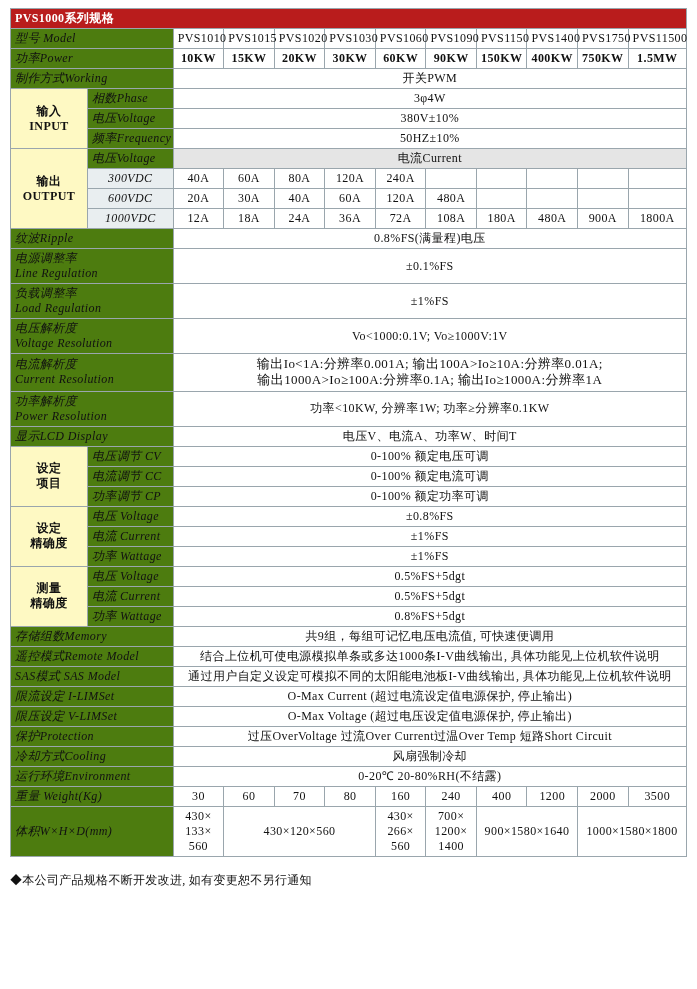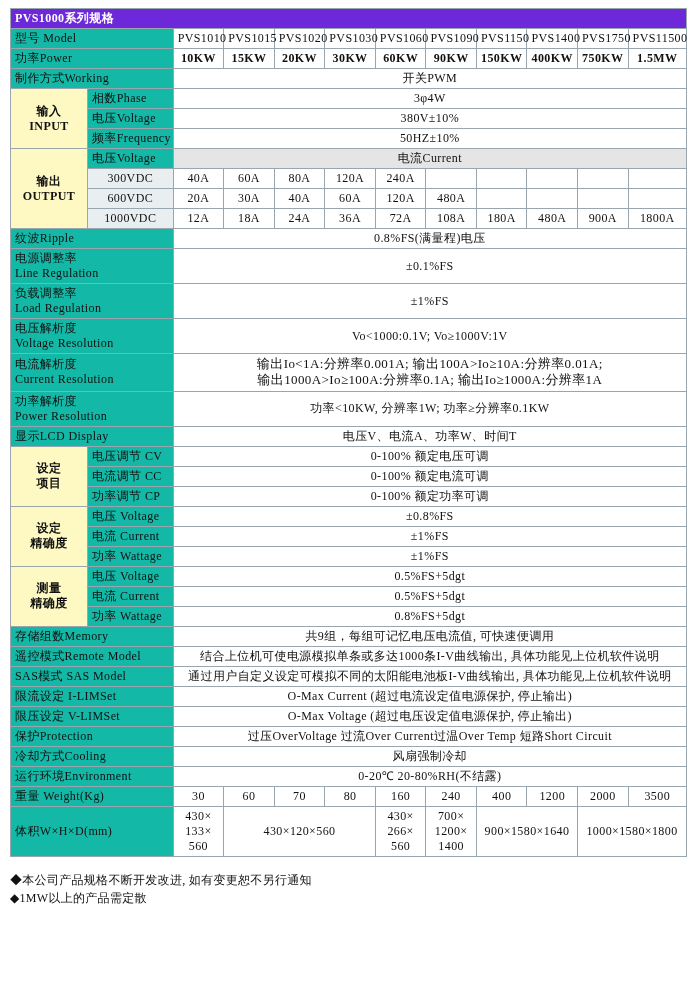--- a/index.html
+++ b/index.html
@@ -22,38 +22,40 @@
   }
   table.spec td{
     border:1px solid #9aa6ad;
     padding:2px 4px;
     vertical-align:middle;
     line-height:1.25;
     font-size:12px;
     letter-spacing:0.4px;
   }
   .title-row td{
-    background:#6d28d9;
+    background:#b91c1c;
     color:#ffffff;
     font-size:16px;
     font-weight:bold;
     letter-spacing:1px;
     padding:4px 6px;
     border:1px solid #0f9a8a;
   }
   .lbl{
-    background:#14b8a6;
+    background:#4d7c0f;
     text-align:left;
     padding-left:6px;
     white-space:nowrap;
+    font-style:italic;
   }
   .lbl-c{
     background:#e9eef0;
     text-align:center;
     font-weight:normal;
+    font-style:italic;
   }
   .grp{
     background:#fef9c3;
     text-align:center;
     font-weight:bold;
     letter-spacing:0.5px;
   }
   .val{background:#ffffff;text-align:center;}
   .b{font-weight:bold;}
   .sm{font-size:13px;}
@@ -366,16 +368,15 @@
       <div>1400</div>
     </td>
     <td class="val xsm" colspan="2">900×1580×1640</td>
     <td class="val xsm" colspan="2">1000×1580×1800</td>
   </tr>
 </tbody>
     </table>
 
 <div class="notes">
   <div>◆本公司产品规格不断开发改进, 如有变更恕不另行通知</div>
-  <div>◆1MW以上的产品需定散</div>
 </div>
 
 </div>
 
 </body></html>

